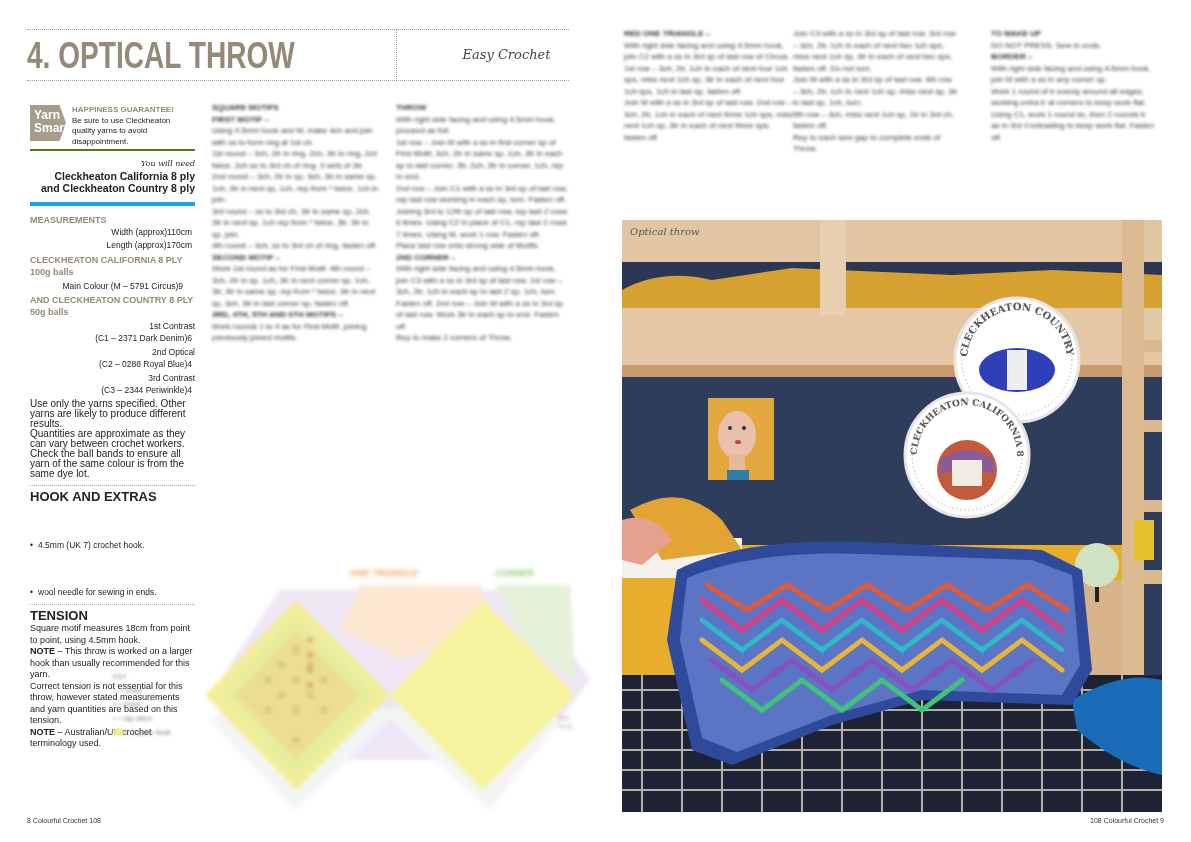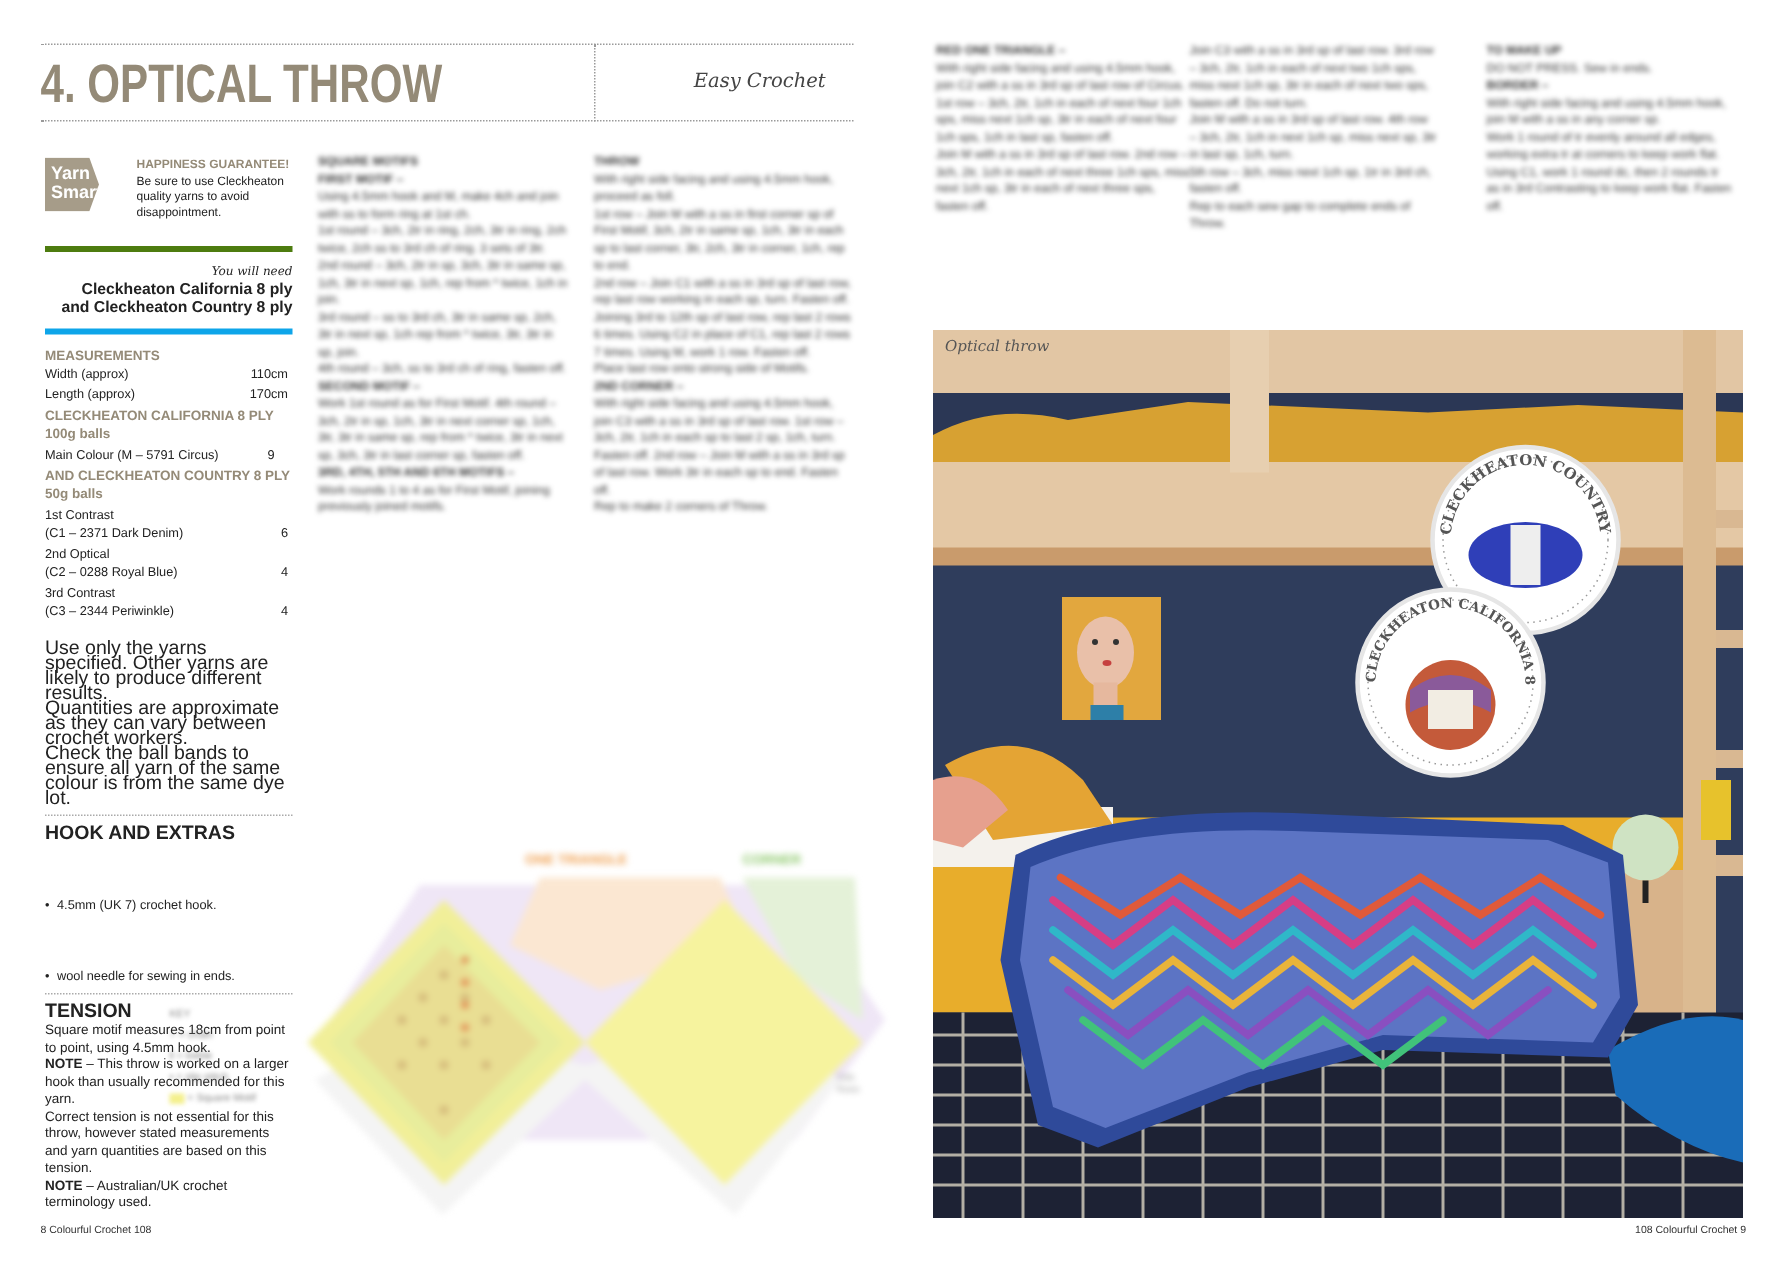--- a/index.html
+++ b/index.html
@@ -13,32 +13,32 @@
   .hdr-top { position:absolute; left:27px; top:29px; width:542px; border-top:1px dotted #9a9a9a; }
   .hdr-bot { position:absolute; left:27px; top:80px; width:542px; border-top:1px dotted #9a9a9a; }
   .hdr-vsep { position:absolute; left:396px; top:29px; height:52px; border-left:1px dotted #9a9a9a; }
   .title { position:absolute; left:27px; top:34px; font-family:"Liberation Sans", sans-serif; font-weight:bold;
            font-size:36px; color:#948a77; letter-spacing:0px; transform:scaleX(0.78); transform-origin:left top; line-height:44px; }
   .subtitle { position:absolute; left:420px; width:173px; top:47px; text-align:center; font-family:"DejaVu Serif", serif;
               font-style:italic; font-size:13px; color:#444; }
 
   
   .side { position:absolute; left:30px; top:105px; width:165px; font-size:9px; line-height:12px; color:#222; }
-  .ys-row { display:flex; border-bottom:4px solid #4d7c0f; padding-bottom:17px;gap:19px; }
+  .ys-row { display:flex; border-bottom:2px solid #4d7c0f; padding-bottom:2px; }
   .ys-badge { width:36px; height:36px; background:#a69c89; color:#fff; font-weight:bold; font-size:12px; line-height:13px;
               padding:4px 0 0 4px; box-sizing:border-box; position:relative; clip-path:polygon(0 0, 82% 0, 100% 50%, 82% 100%, 0 100%); }
   .ys-text { padding-left:6px; font-size:8px; line-height:10.5px; }
   .ys-head { color:#948a77; font-weight:bold; }
   .need { text-align:right; margin-top:7px; padding-bottom:8px; border-bottom:4px solid #0ea5e9; }
   .need-small { font-family:"DejaVu Serif", serif; font-style:italic; font-size:8px; }
   .need-big { font-weight:bold; font-size:10.5px; line-height:12px; }
   .sec-head-tan { color:#948a77; font-weight:bold; font-size:9px; margin-top:8px; }
-  .row { display:flex; justify-content:space-between; font-size:8.5px; line-height:13px; }
+  .row { display:flex; justify-content:flex-end; font-size:8.5px; line-height:13px; }
   .row .v { padding-right:3px; }
-  .note { font-size:13px; line-height:10px; margin-top:14px; }
+  .note { font-size:10px; line-height:10px; margin-top:3px; }
   .dotsep { border-top:1px dotted #aaa; margin:6px 0 4px 0; }
   .sec-head { font-weight:bold; font-size:13px; line-height:14px; }
   .bullet { font-size:8.5px; line-height:11px; padding-left:8px; position:relative;margin-top:36px; }
   .bullet::before { content:"•"; position:absolute; left:0; }
   .tension { font-size:9px; line-height:11.5px; }
   .tension b { font-weight:bold; }
 
   
   .blurcol { position:absolute; font-size:8px; line-height:11.5px; color:#333; filter:blur(1.6px); }
   .blurcol p { margin:0; }

